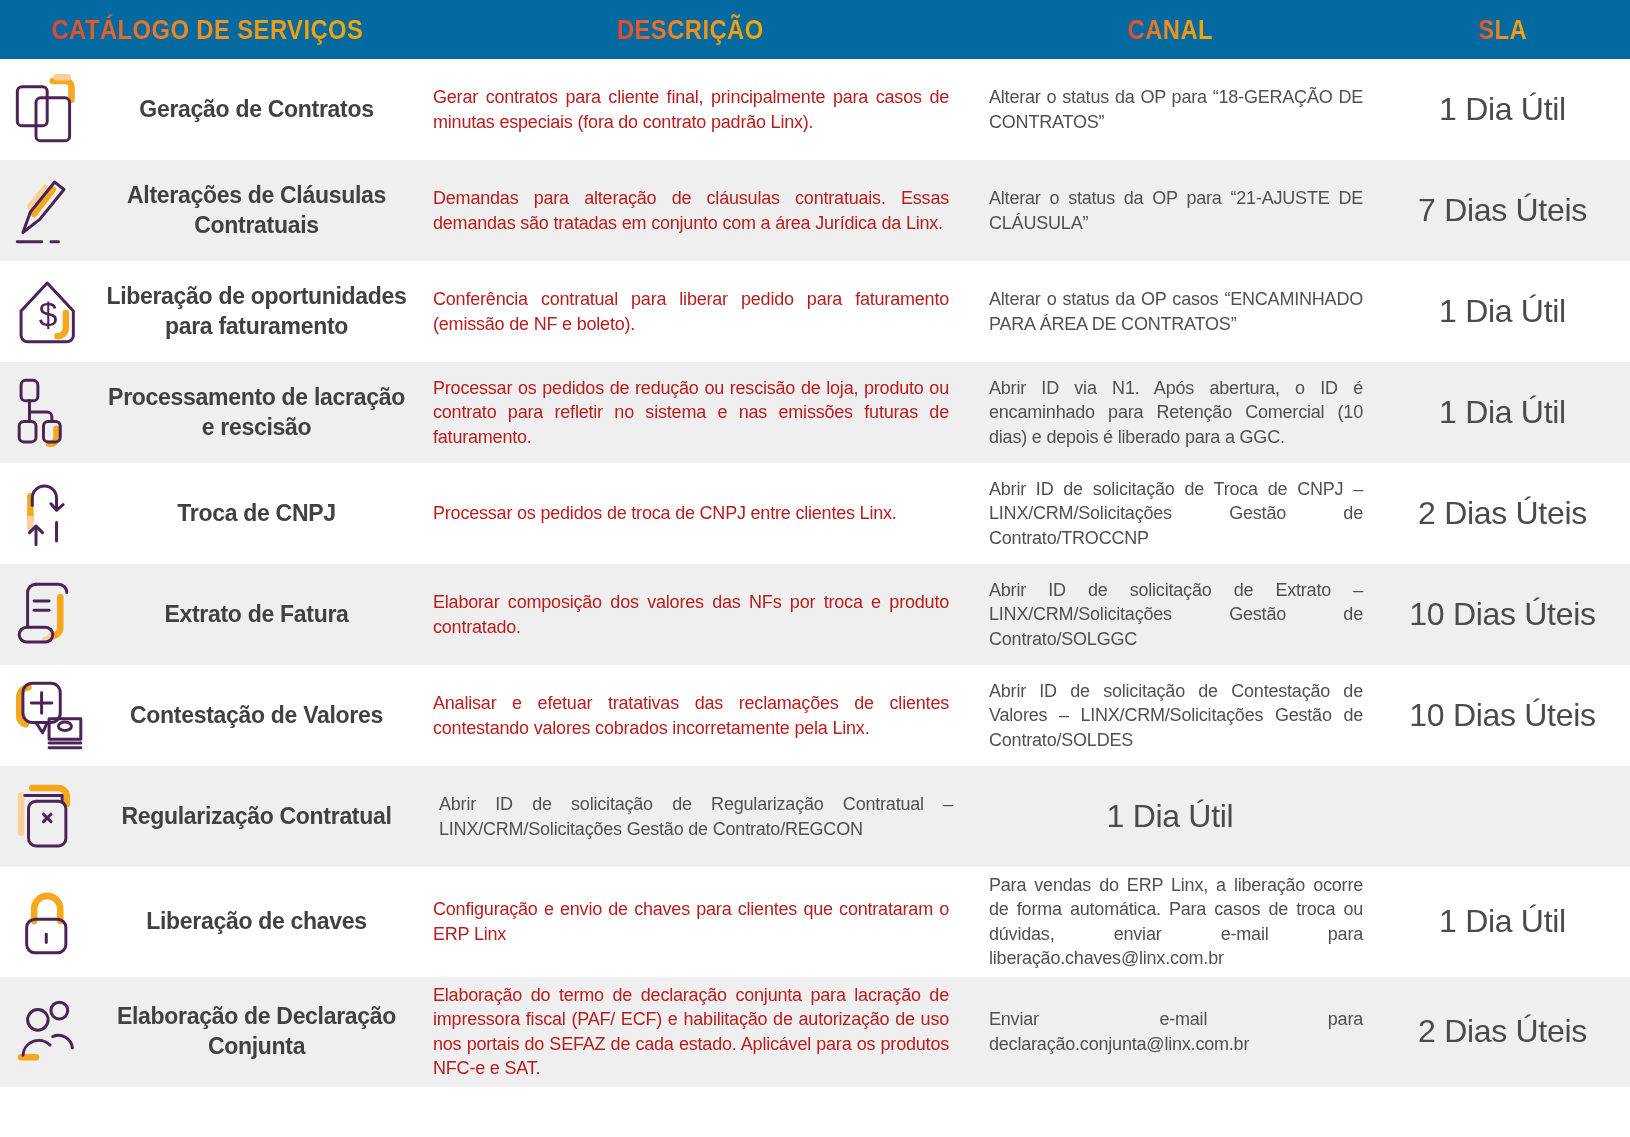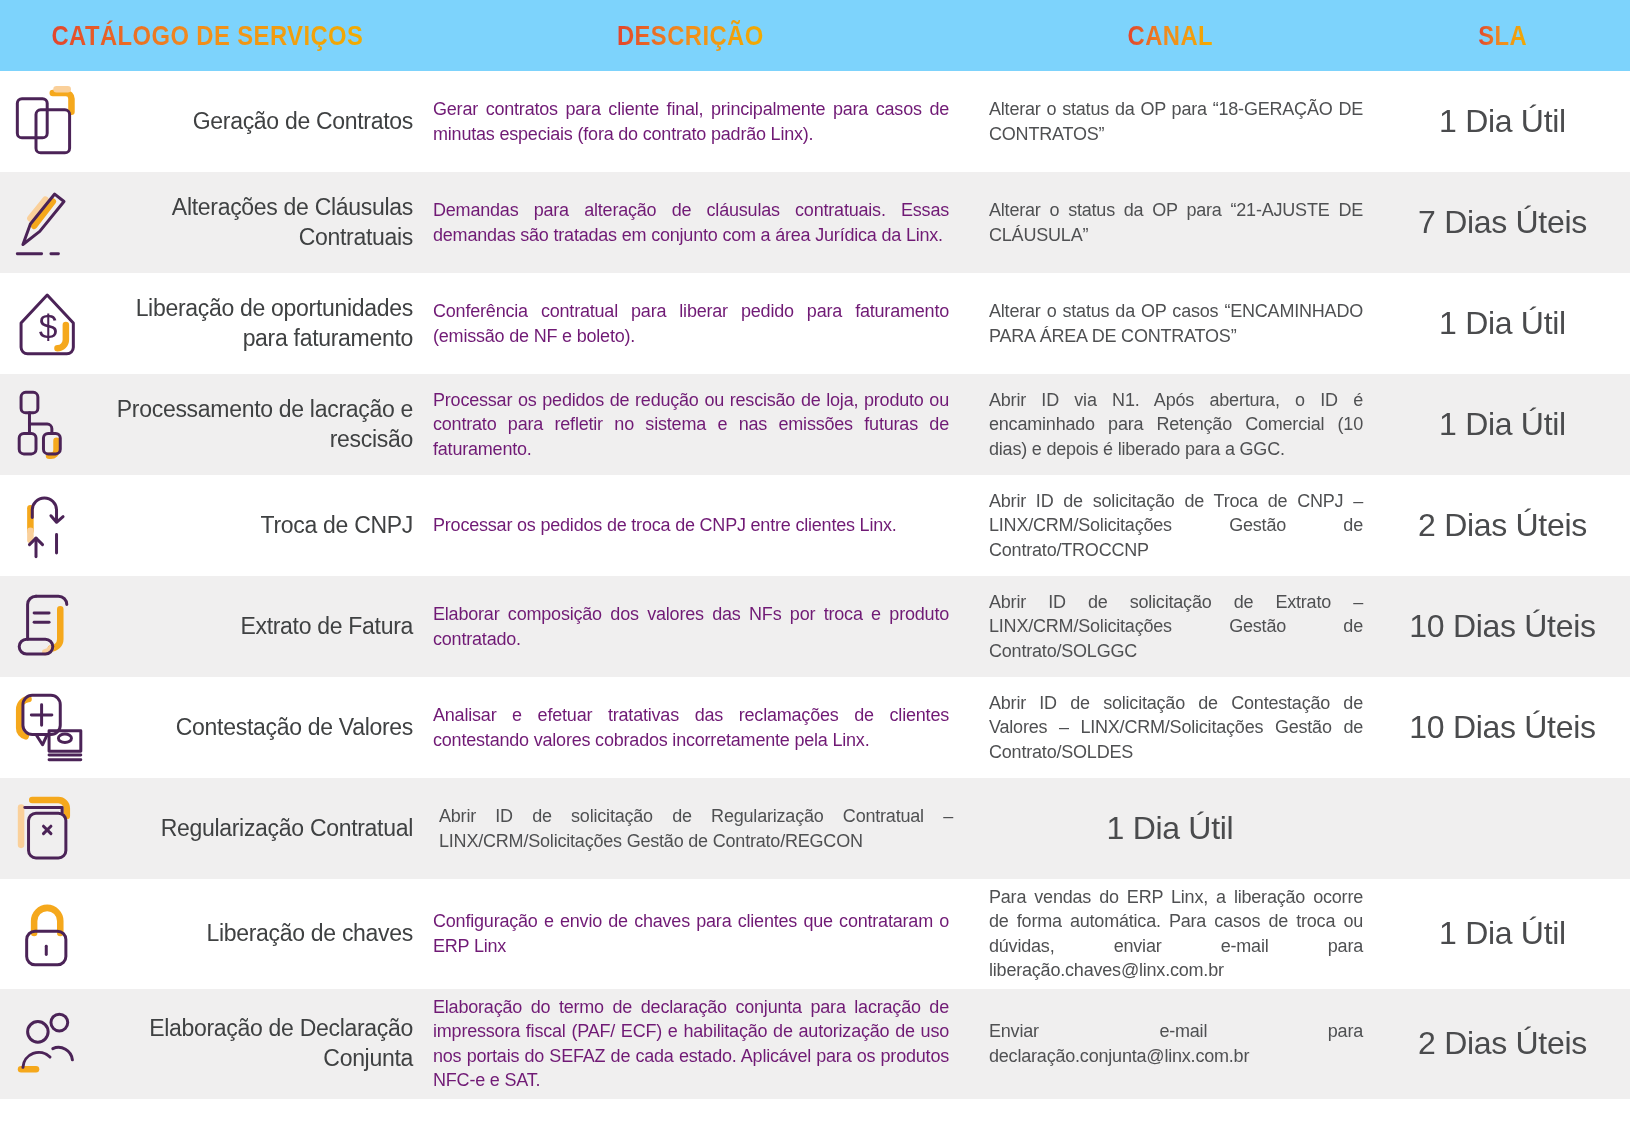--- a/index.html
+++ b/index.html
@@ -9,22 +9,22 @@
     font-family:"Liberation Sans","DejaVu Sans",sans-serif;
     color:#4f5052;
   }
   .catalog-table { width:1630px; }
 
   
   .thead {
     display:grid;
     grid-template-columns:100px 315px 550px 410px 255px;
     align-items:center;
-    height:71px;
-    background:#7dd3fc;
+    height:59px;
+    background:#0369a1;
     text-decoration:underline;
   }
   .th { text-align:center; }
   .th-catalog { grid-column:1 / span 2; }
   .th-label {
     display:inline-block;
     font-size:28px;
     font-weight:bold;
     letter-spacing:0.5px;
     transform:scaleX(0.85);
@@ -43,35 +43,35 @@
     min-height:101px;
     padding:6px 0;
     background:#ffffff;
   }
   .tbody .row:nth-child(even) { background:#F0EFEF; }
 
   .icon-cell { display:flex; justify-content:center; align-items:center; }
   .icon-cell svg { display:block; }
 
   .service-cell {
-    text-align:right;
+    text-align:center;
     font-size:23px;
-    font-weight:normal;
+    font-weight:bold;
     line-height:1.28;
     letter-spacing:-0.3px;
     color:#3F4142;
     padding-right:2px;
   }
   .desc-cell {
     font-size:18px;
     line-height:1.36;
     letter-spacing:-0.2px;
     text-align:justify;
     padding:0 16px 0 18px;
-    color:#701a75;
+    color:#b91c1c;
   }
   .canal-cell {
     font-size:18px;
     line-height:1.36;
     letter-spacing:-0.2px;
     text-align:justify;
     padding:0 12px 0 24px;
     color:#4f5052;
   }
   .sla-cell {

